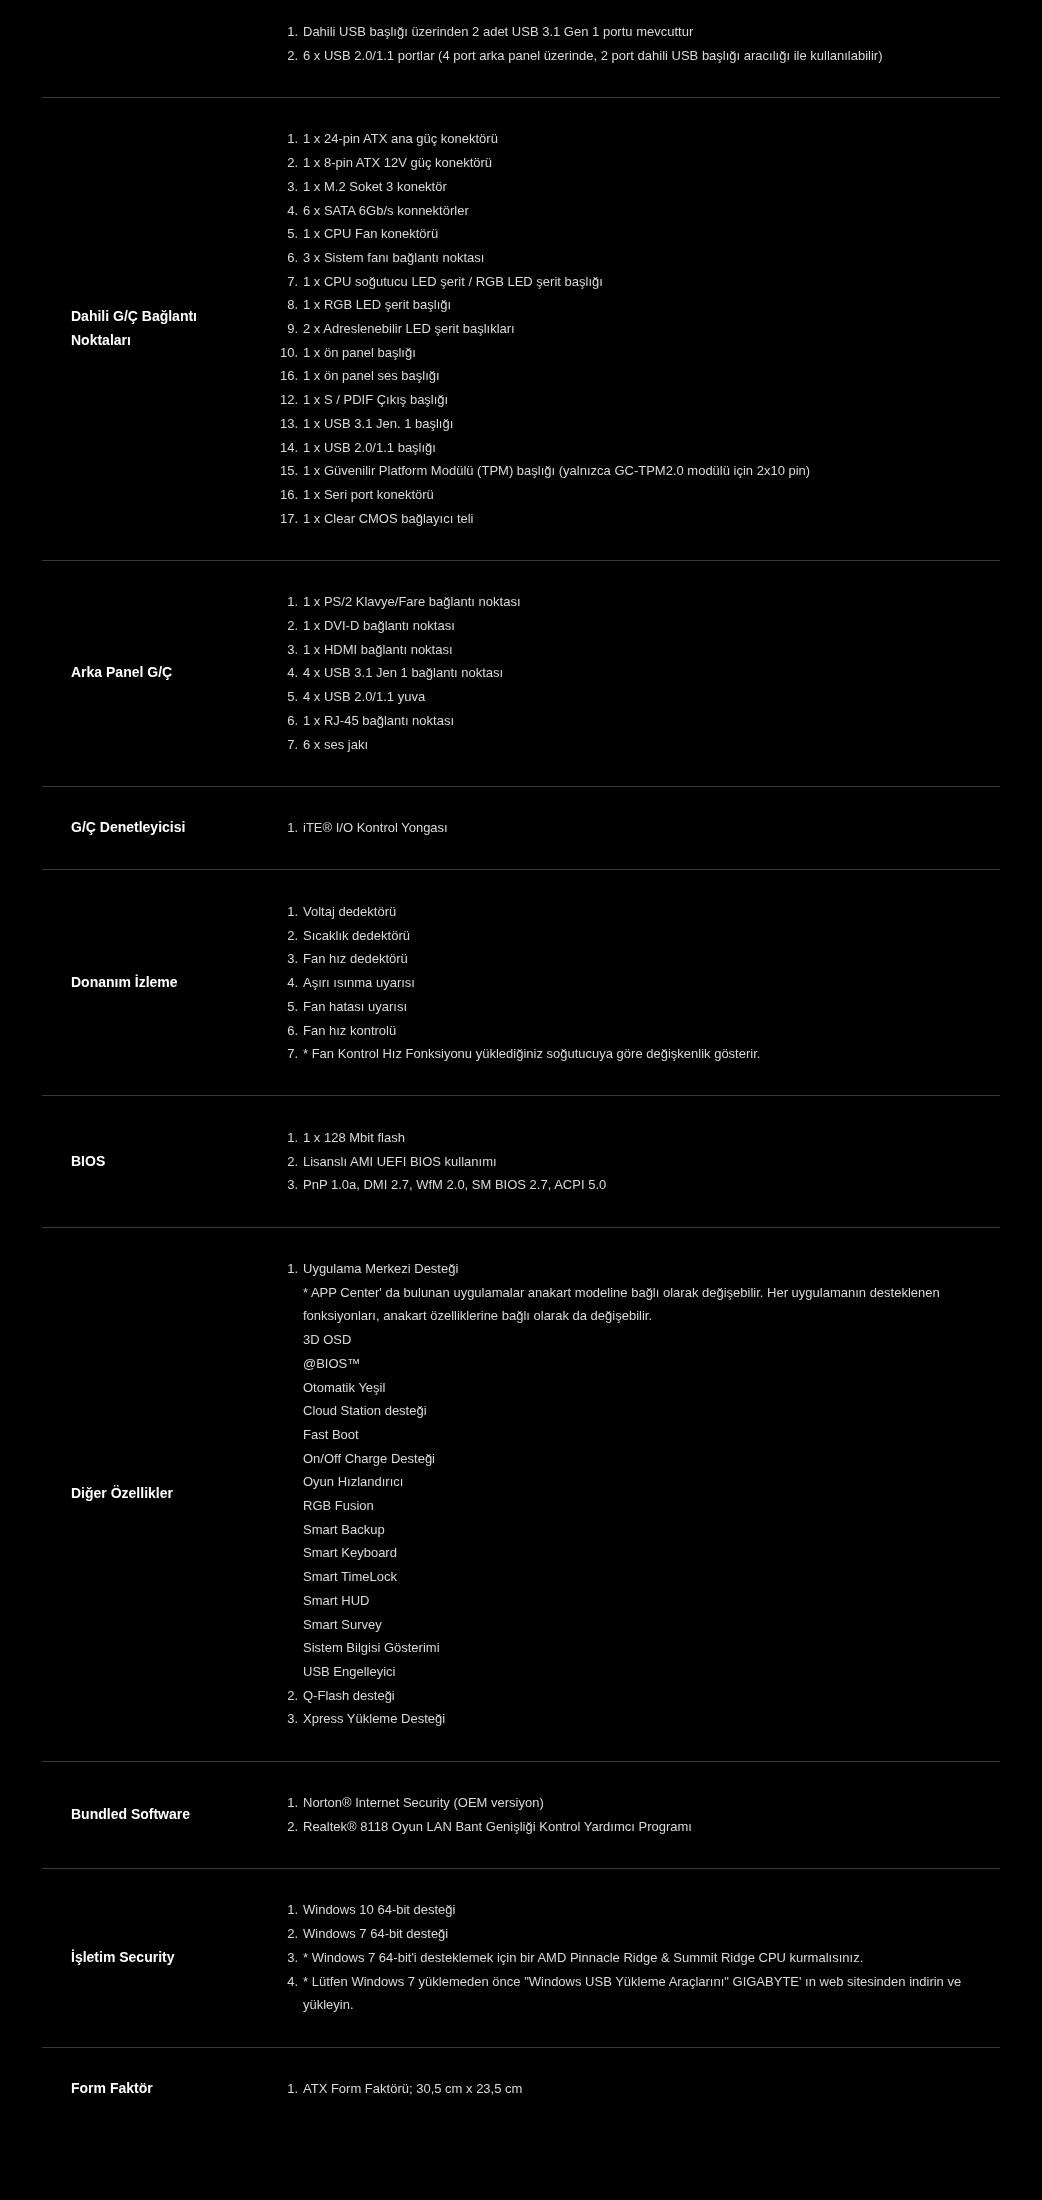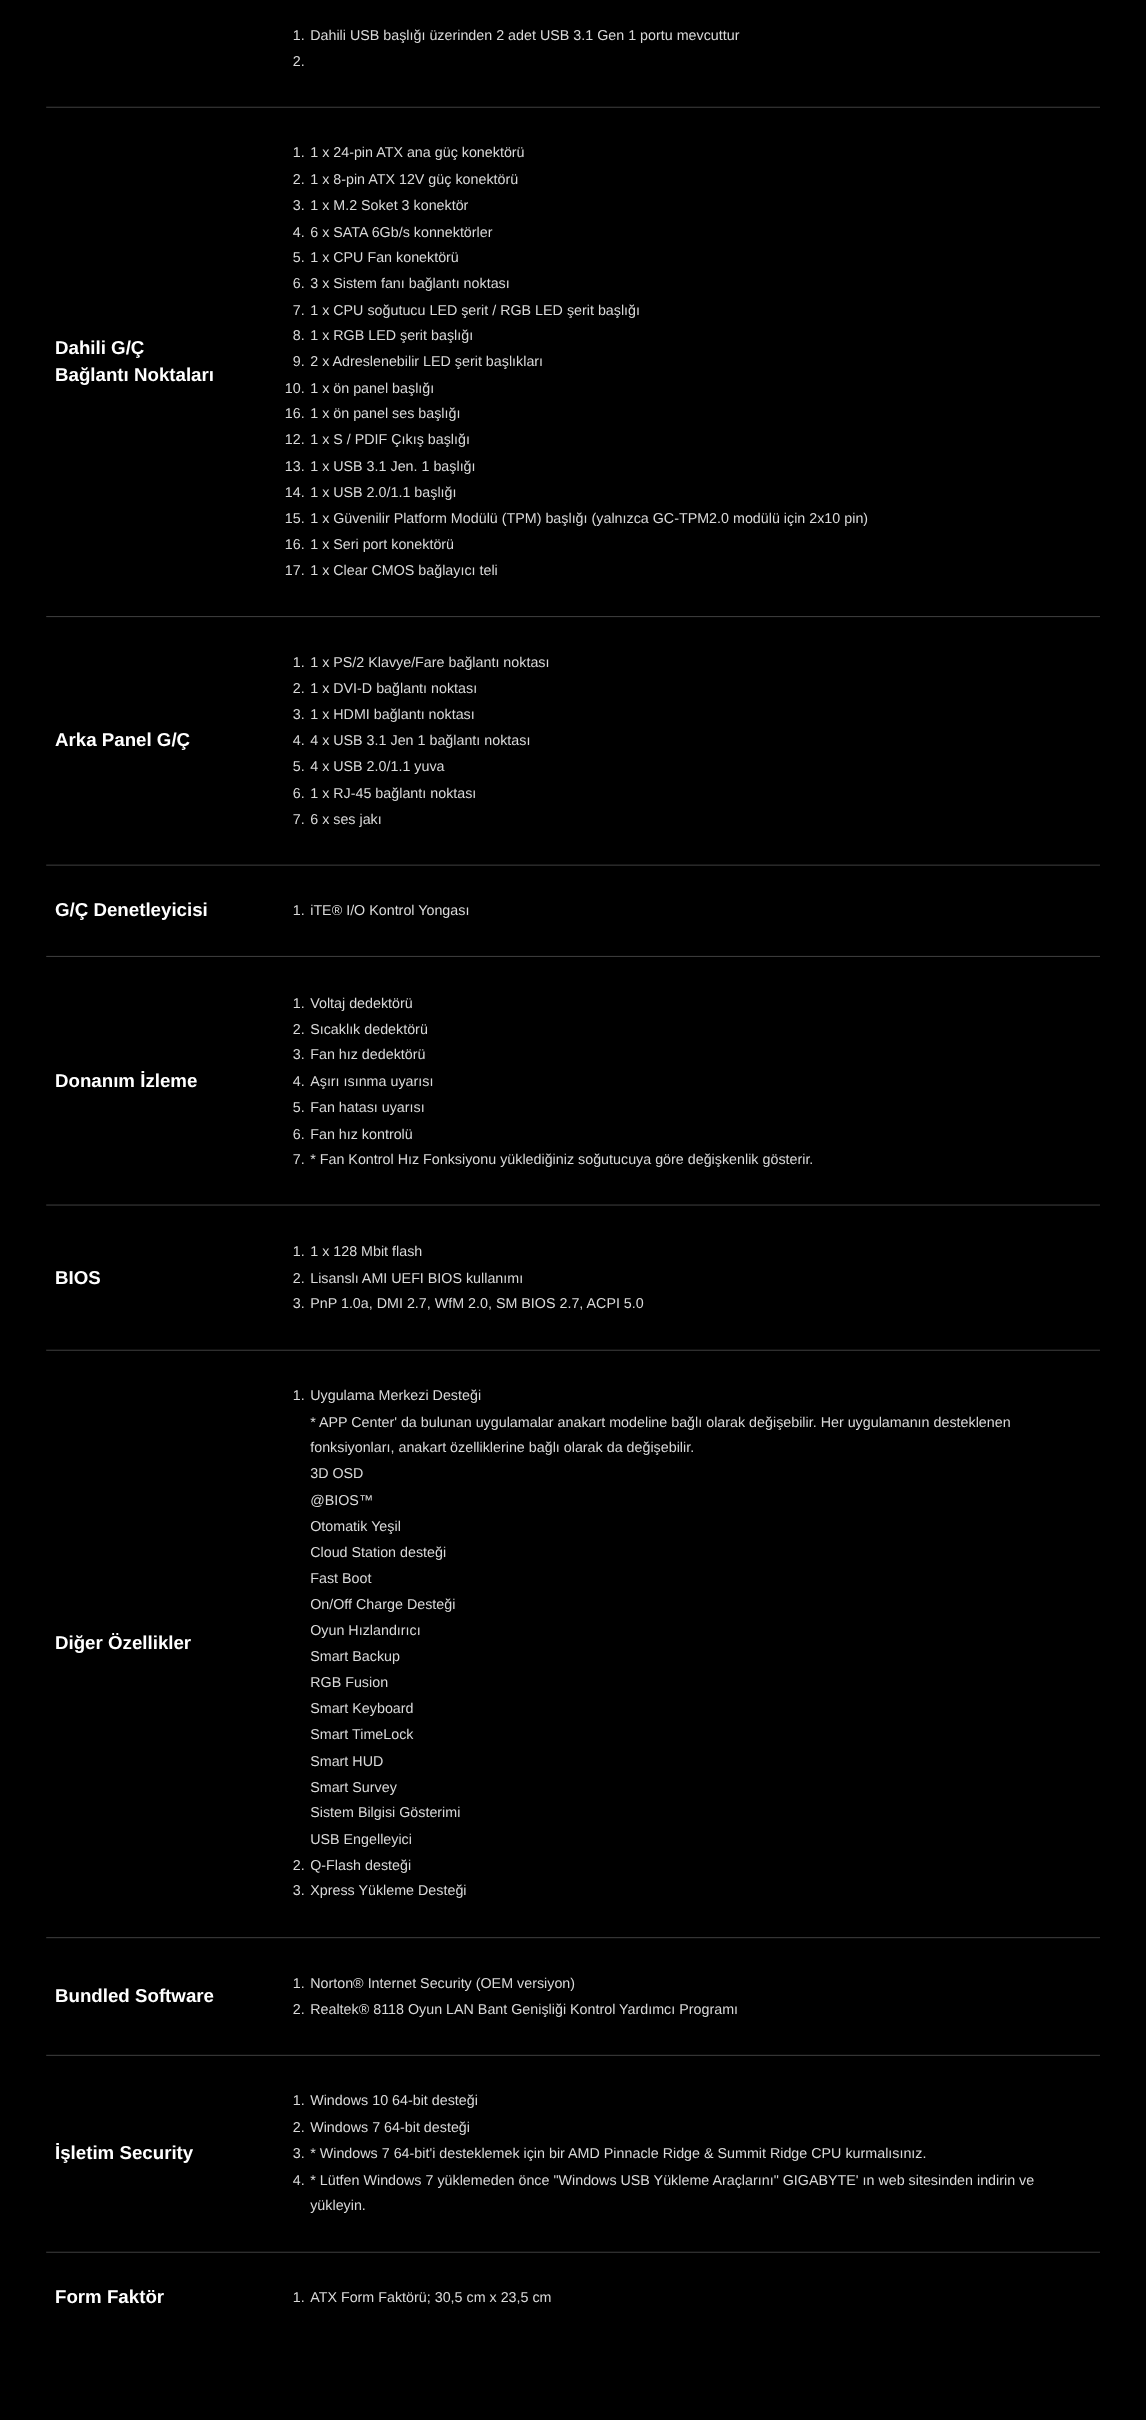--- a/index.html
+++ b/index.html
@@ -23,23 +23,24 @@
     border-top:none;
     padding-top:20px;
   }
   .label-cell{
     flex:0 0 210px;
     width:210px;
     box-sizing:border-box;
     padding-left:8px;
     padding-right:55px;
     color:#ffffff;
-    font-size:17px;
+    font-size:14px;
     font-weight:bold;
     line-height:23.7px;
+    margin-left:21px;
   }
   .content-cell{
     flex:1;
     min-width:0;
   }
   .line{
     display:flex;
     white-space:pre;
     color:#d9d9d9;
     font-size:13px;
@@ -55,21 +56,21 @@
   }
 </style>
 </head>
 <body>
 
 <div class="spec-table" id="spec-table">
     <div class="spec-row first">
       <div class="label-cell"></div>
       <div class="content-cell">
         <div class="line"><span class="num">1.</span><span class="txt">Dahili USB başlığı üzerinden 2 adet USB 3.1 Gen 1 portu mevcuttur</span></div>
-        <div class="line"><span class="num">2.</span></div>
+        <div class="line"><span class="num">2.</span><span class="txt">6 x USB 2.0/1.1 portlar (4 port arka panel üzerinde, 2 port dahili USB başlığı aracılığı ile kullanılabilir)</span></div>
       </div>
     </div>
     <div class="spec-row">
       <div class="label-cell">Dahili G/Ç Bağlantı Noktaları</div>
       <div class="content-cell">
         <div class="line"><span class="num">1.</span><span class="txt">1 x 24-pin ATX ana güç konektörü</span></div>
         <div class="line"><span class="num">2.</span><span class="txt">1 x 8-pin ATX 12V güç konektörü</span></div>
         <div class="line"><span class="num">3.</span><span class="txt">1 x M.2 Soket 3 konektör</span></div>
         <div class="line"><span class="num">4.</span><span class="txt">6 x SATA 6Gb/s konnektörler</span></div>
         <div class="line"><span class="num">5.</span><span class="txt">1 x CPU Fan konektörü</span></div>
@@ -132,22 +133,22 @@
         <div class="line"><span class="num">1.</span><span class="txt">Uygulama Merkezi Desteği</span></div>
         <div class="line"><span class="num"></span><span class="txt">* APP Center' da bulunan uygulamalar anakart modeline bağlı olarak değişebilir. Her uygulamanın desteklenen</span></div>
         <div class="line"><span class="num"></span><span class="txt">fonksiyonları, anakart özelliklerine bağlı olarak da değişebilir.</span></div>
         <div class="line"><span class="num"></span><span class="txt">3D OSD</span></div>
         <div class="line"><span class="num"></span><span class="txt">@BIOS™</span></div>
         <div class="line"><span class="num"></span><span class="txt">Otomatik Yeşil</span></div>
         <div class="line"><span class="num"></span><span class="txt">Cloud Station desteği</span></div>
         <div class="line"><span class="num"></span><span class="txt">Fast Boot</span></div>
         <div class="line"><span class="num"></span><span class="txt">On/Off Charge Desteği</span></div>
         <div class="line"><span class="num"></span><span class="txt">Oyun Hızlandırıcı</span></div>
+        <div class="line"><span class="num"></span><span class="txt">RGB Fusion</span></div>
         <div class="line"><span class="num"></span><span class="txt">Smart Backup</span></div>
-        <div class="line"><span class="num"></span><span class="txt">RGB Fusion</span></div>
         <div class="line"><span class="num"></span><span class="txt">Smart Keyboard</span></div>
         <div class="line"><span class="num"></span><span class="txt">Smart TimeLock</span></div>
         <div class="line"><span class="num"></span><span class="txt">Smart HUD</span></div>
         <div class="line"><span class="num"></span><span class="txt">Smart Survey</span></div>
         <div class="line"><span class="num"></span><span class="txt">Sistem Bilgisi Gösterimi</span></div>
         <div class="line"><span class="num"></span><span class="txt">USB Engelleyici</span></div>
         <div class="line"><span class="num">2.</span><span class="txt">Q-Flash desteği</span></div>
         <div class="line"><span class="num">3.</span><span class="txt">Xpress Yükleme Desteği</span></div>
       </div>
     </div>

